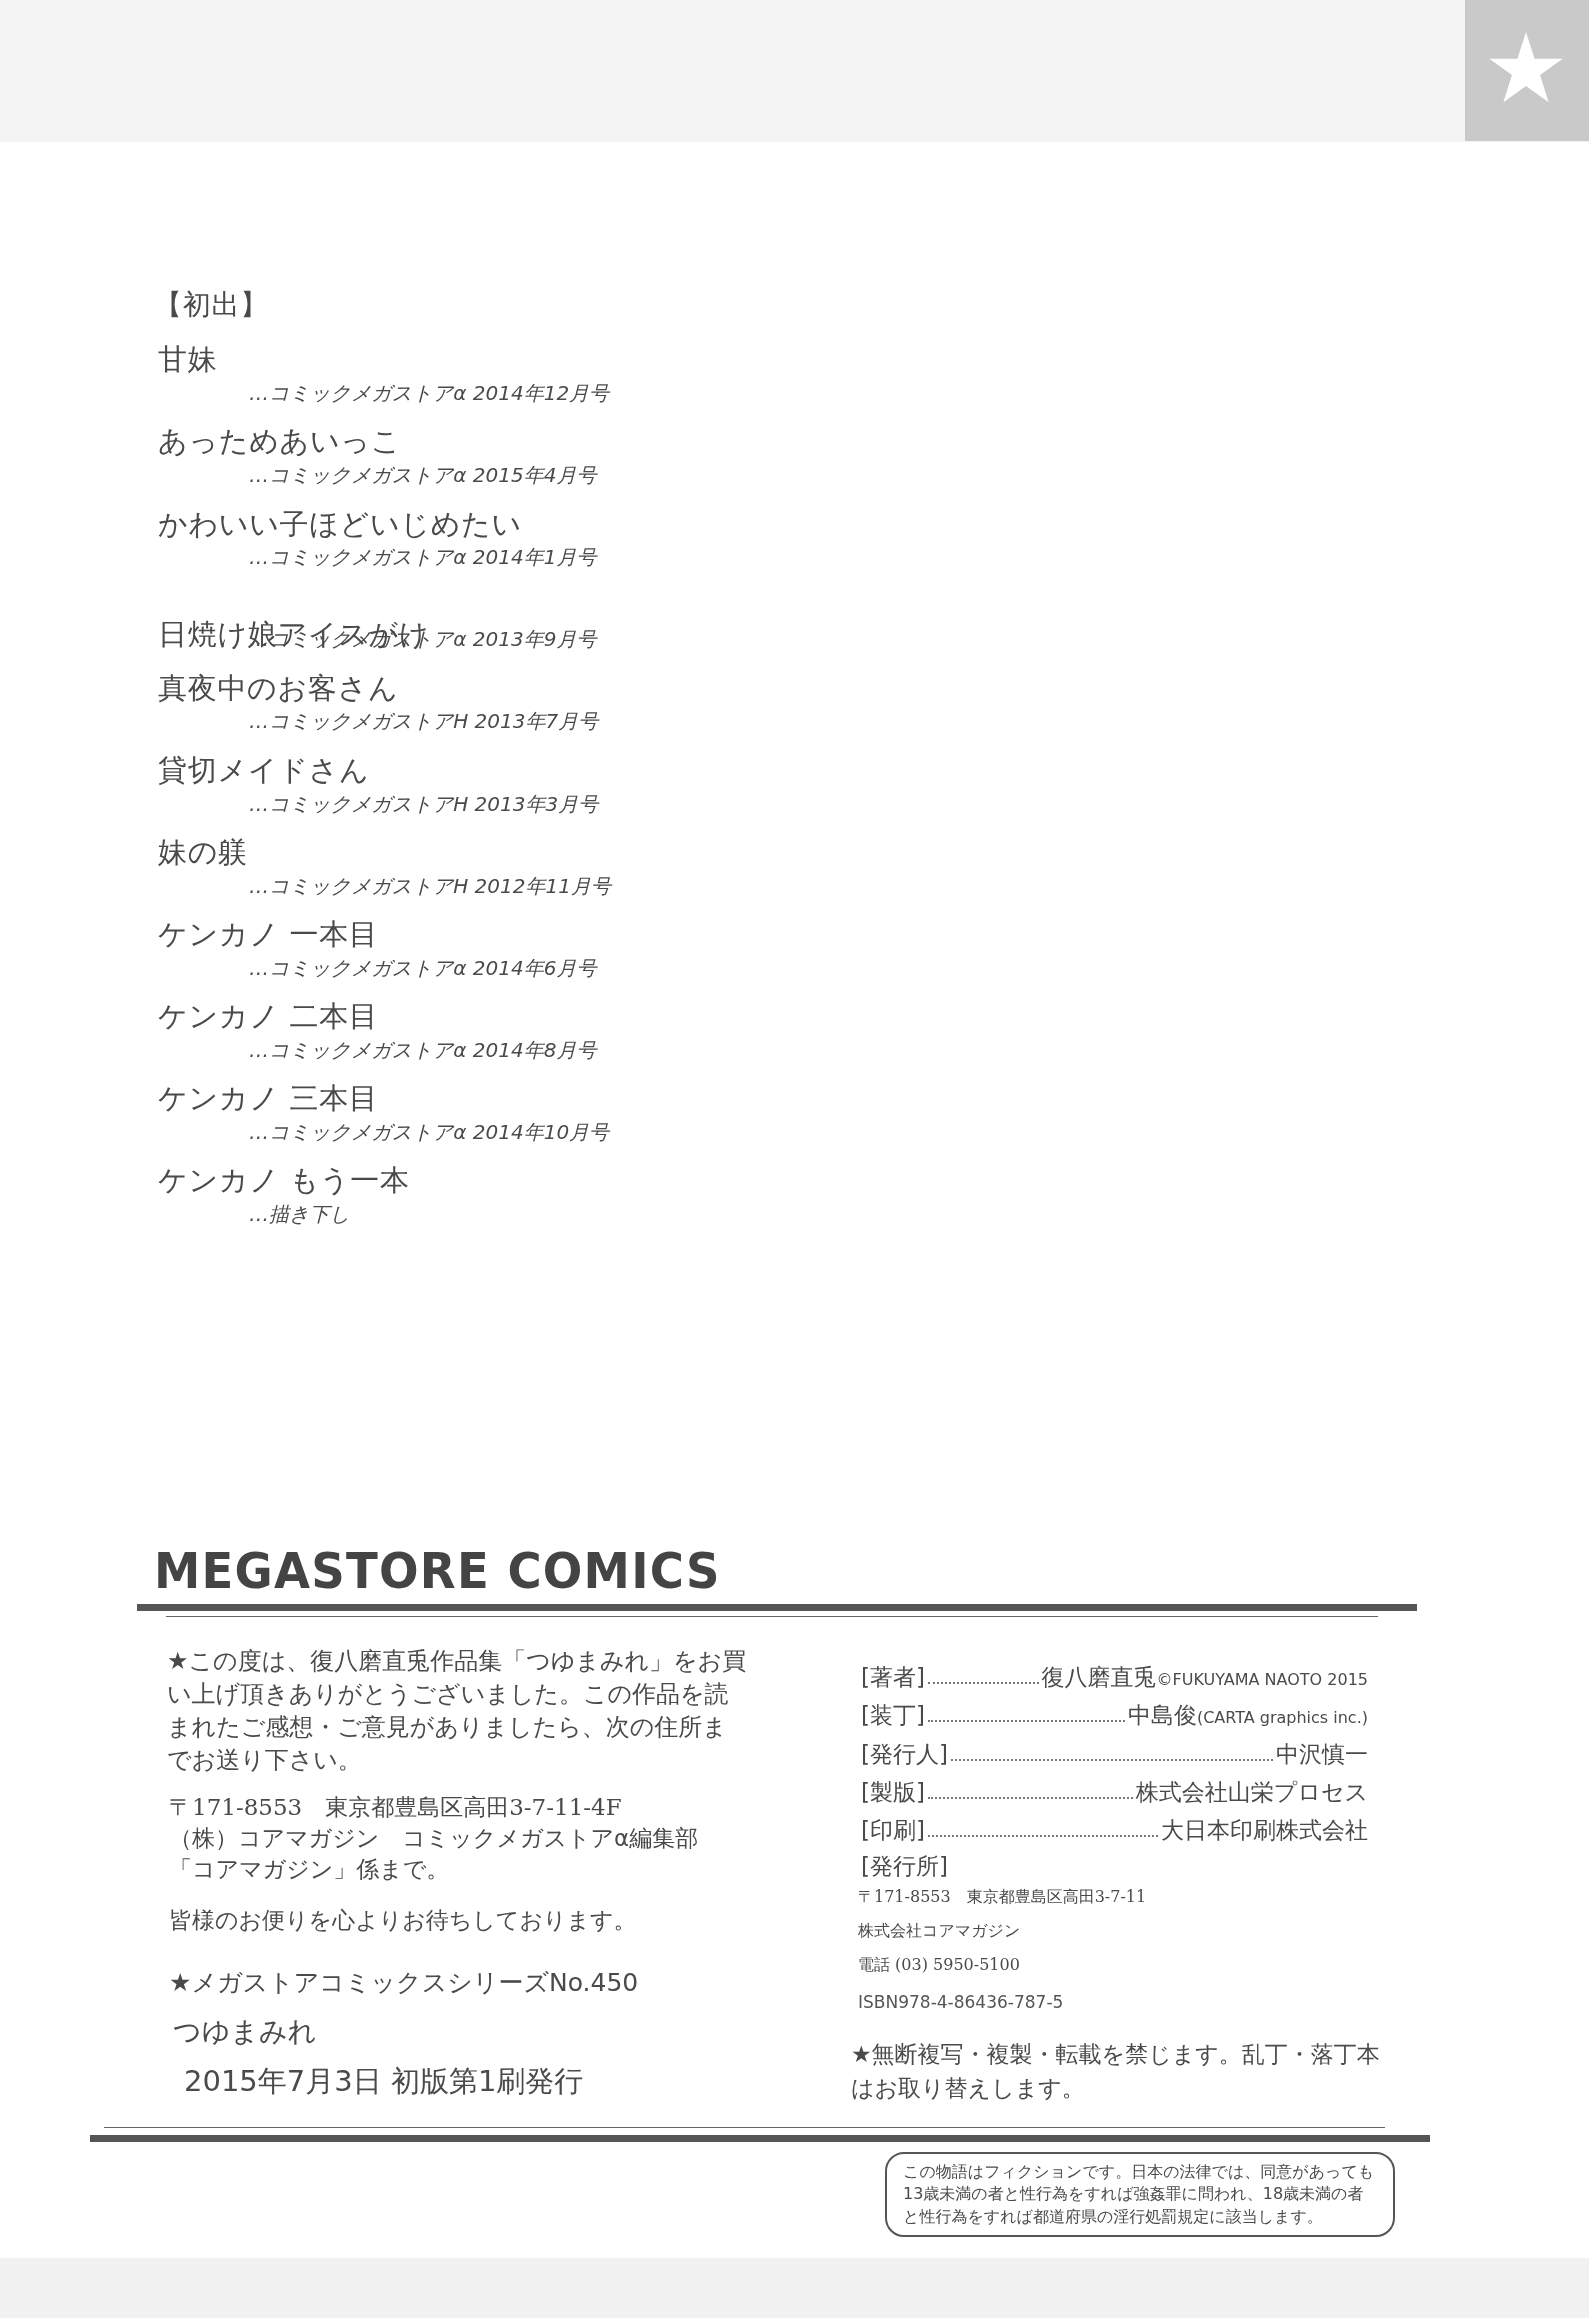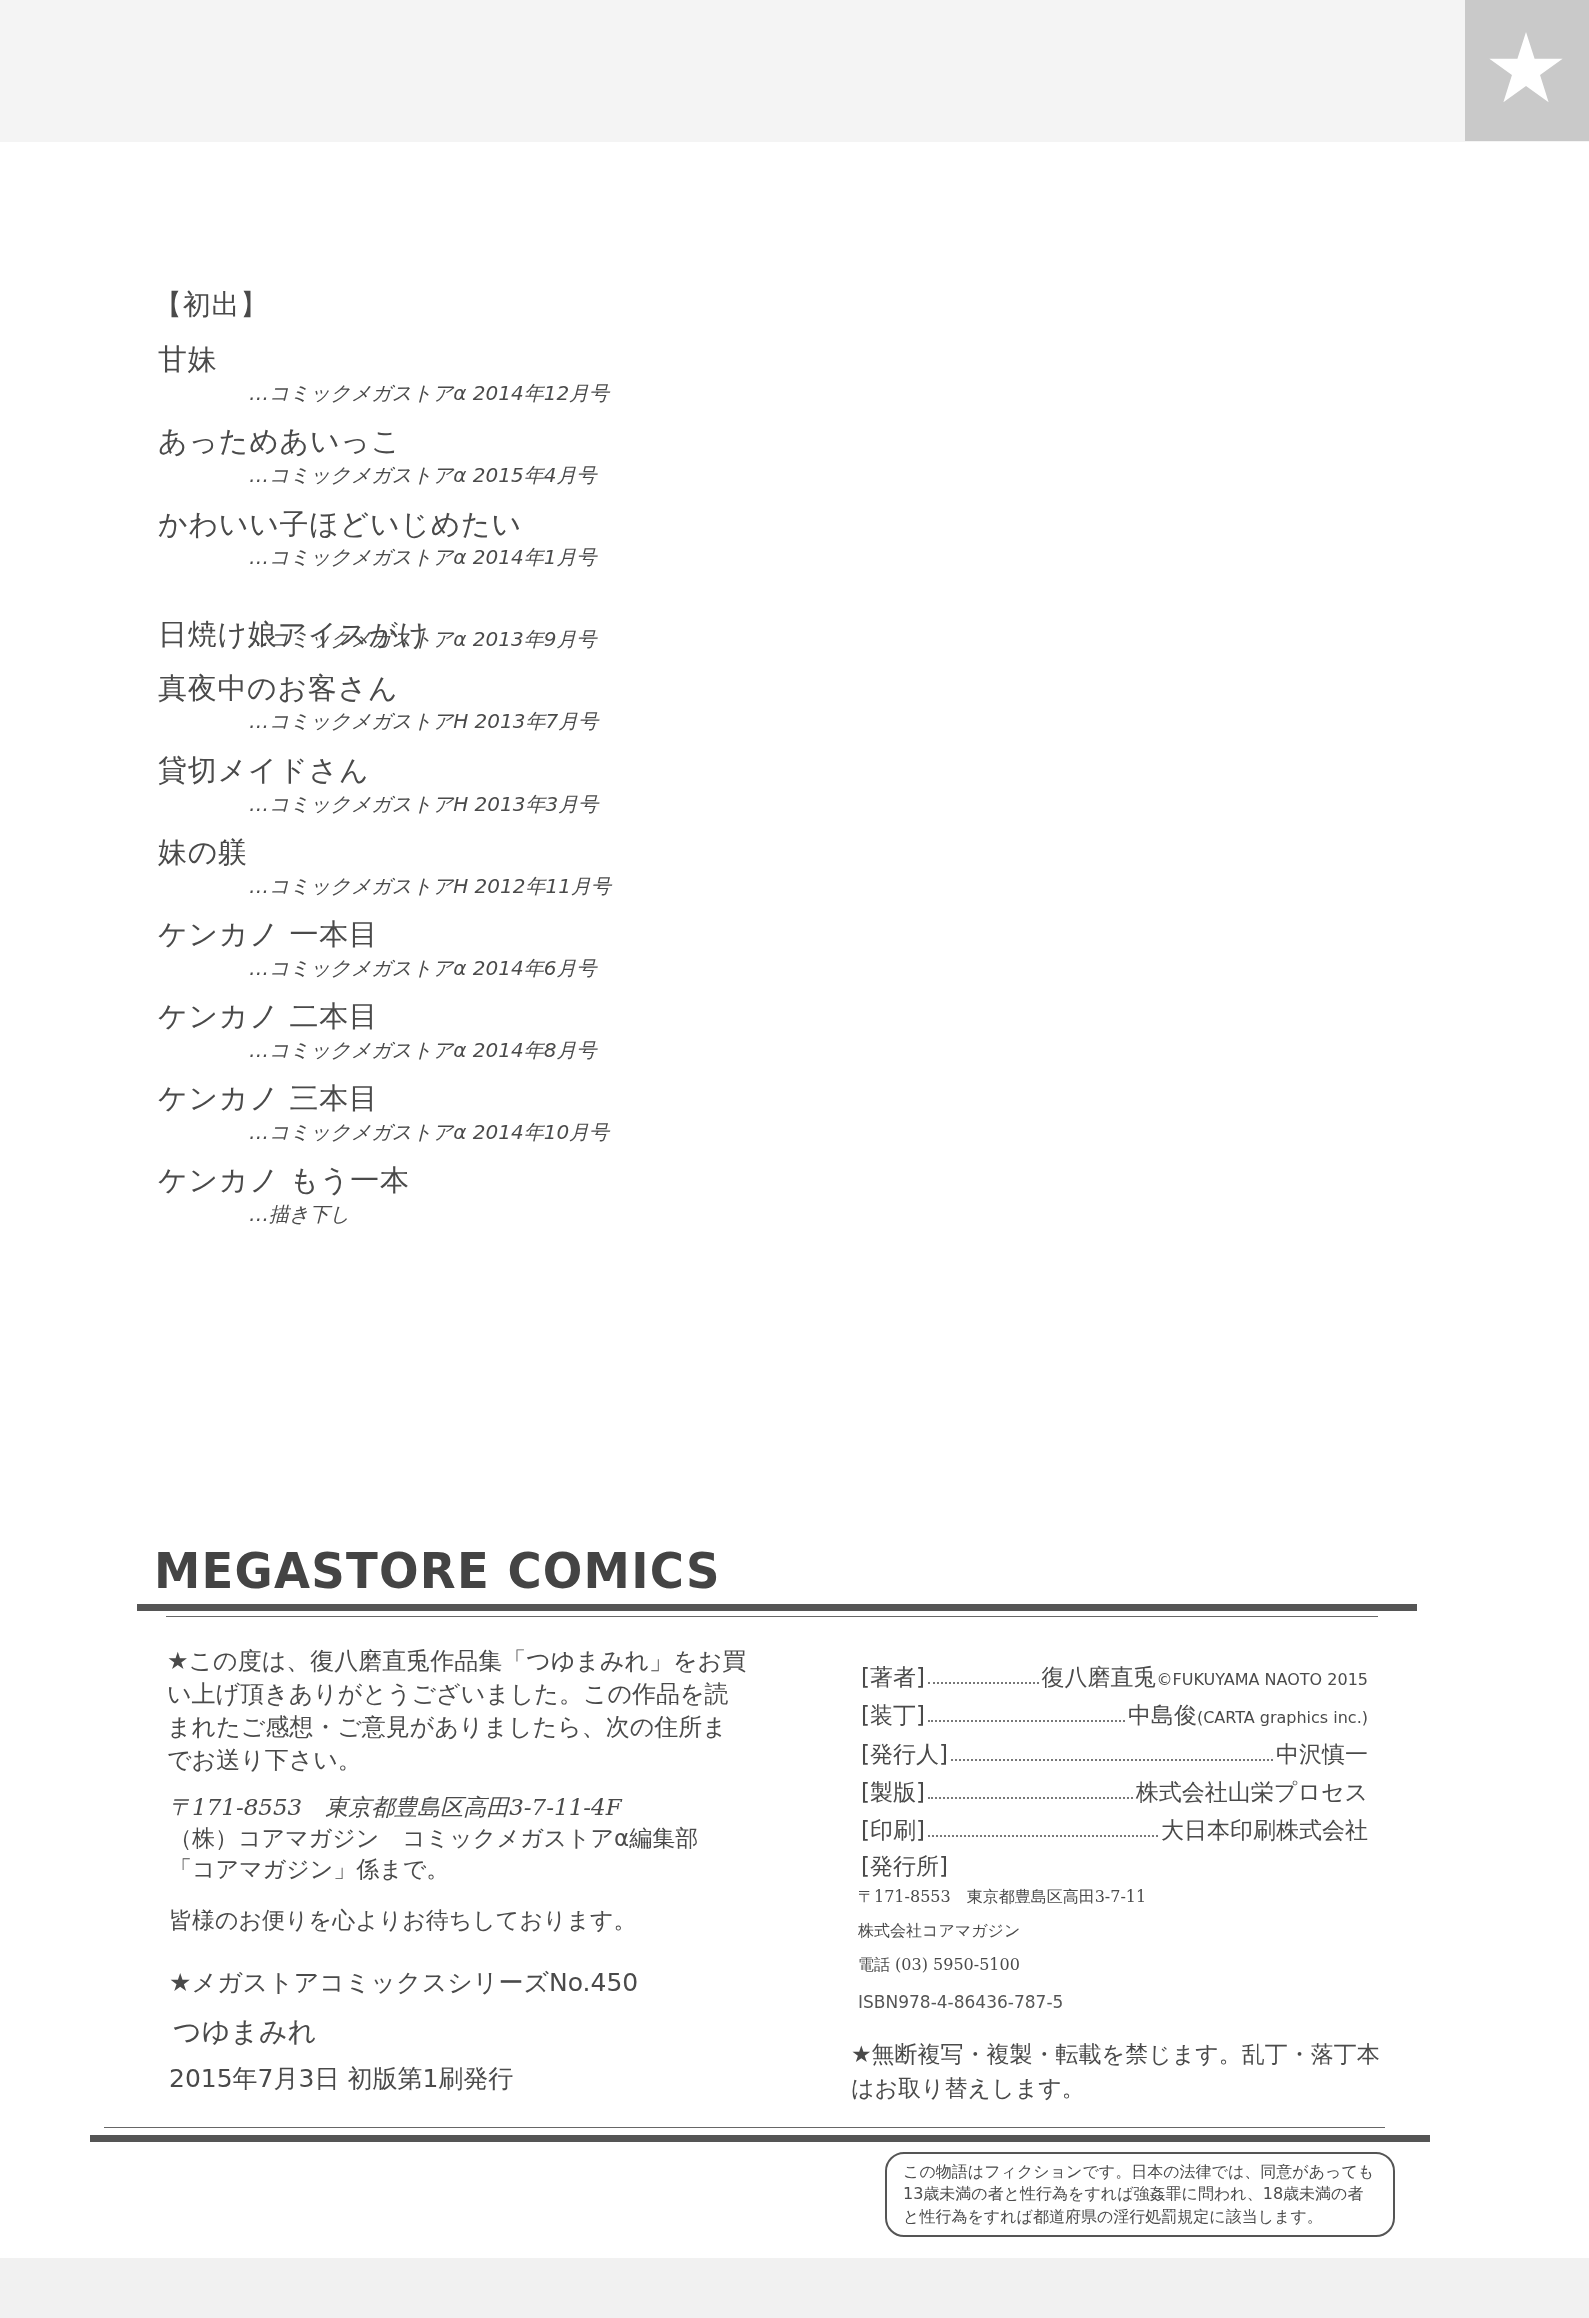--- a/index.html
+++ b/index.html
@@ -56,32 +56,32 @@
 
   
   .thanks {
     left: 167px; top: 1645px; width: 583px; font-size: 24px; line-height: 33px;
     color: #4a4a4a;
   }
   .address-block {
     left: 169px; top: 1792px; font-size: 23px; line-height: 31px; color: #4a4a4a;
     white-space: nowrap;
   }
-  .address-block .serif { font-family: "DejaVu Serif", "Liberation Serif", serif; font-style: italic; }
+  .address-block .serif { font-family: "DejaVu Serif", "Liberation Serif", serif; }
   .await {
     left: 169px; top: 1905px; font-size: 23px; color: #4a4a4a; white-space: nowrap;
   }
   .series {
     left: 169px; top: 1966px; font-size: 25px; color: #4a4a4a; white-space: nowrap;
   }
   .book-title {
     left: 173px; top: 2013px; font-size: 28px; color: #4a4a4a; white-space: nowrap; text-align: center;
   }
   .pub-date {
-    left: 169px; top: 2062px; font-size: 25px; color: #4a4a4a; white-space: nowrap;
+    left: 184px; top: 2062px; font-size: 29px; color: #4a4a4a; white-space: nowrap;
   }
 
   
   .credit-row {
     position: absolute; left: 861px; width: 507px; height: 33px;
     display: flex; align-items: baseline; font-size: 23px; color: #4a4a4a;
     white-space: nowrap;
   }
   .credit-label { flex: 0 0 auto; }
   .credit-dots {

